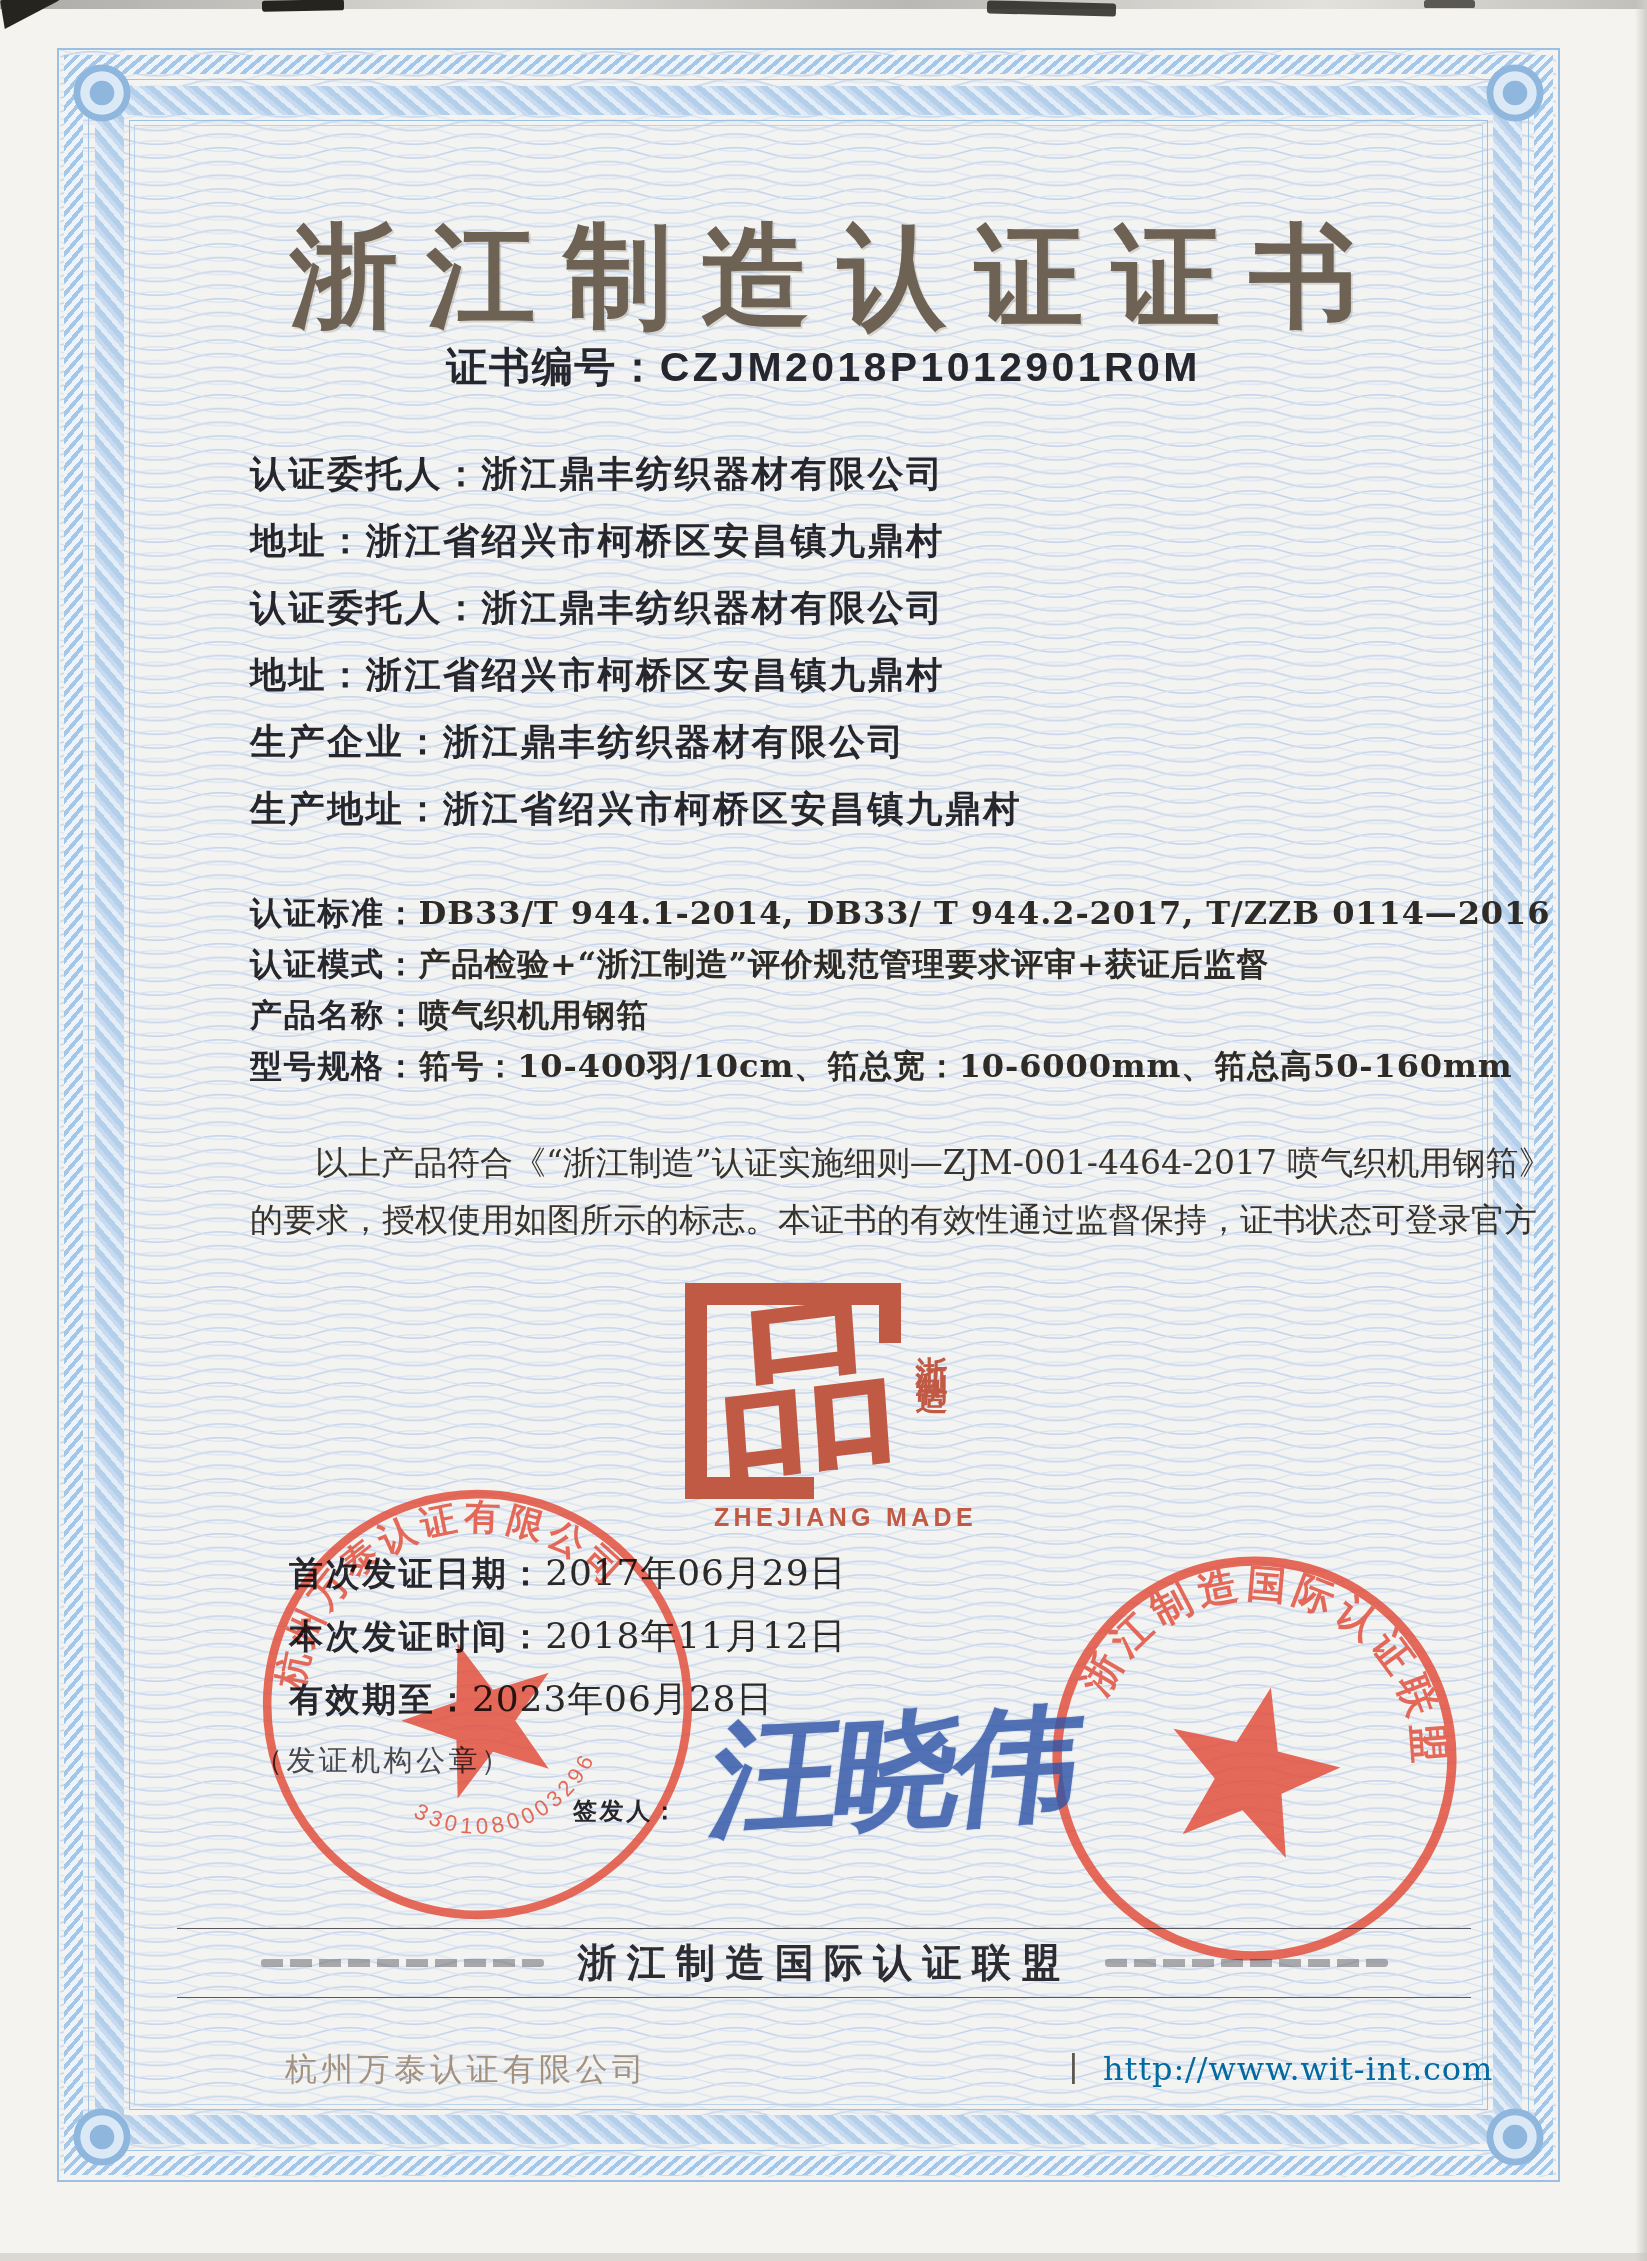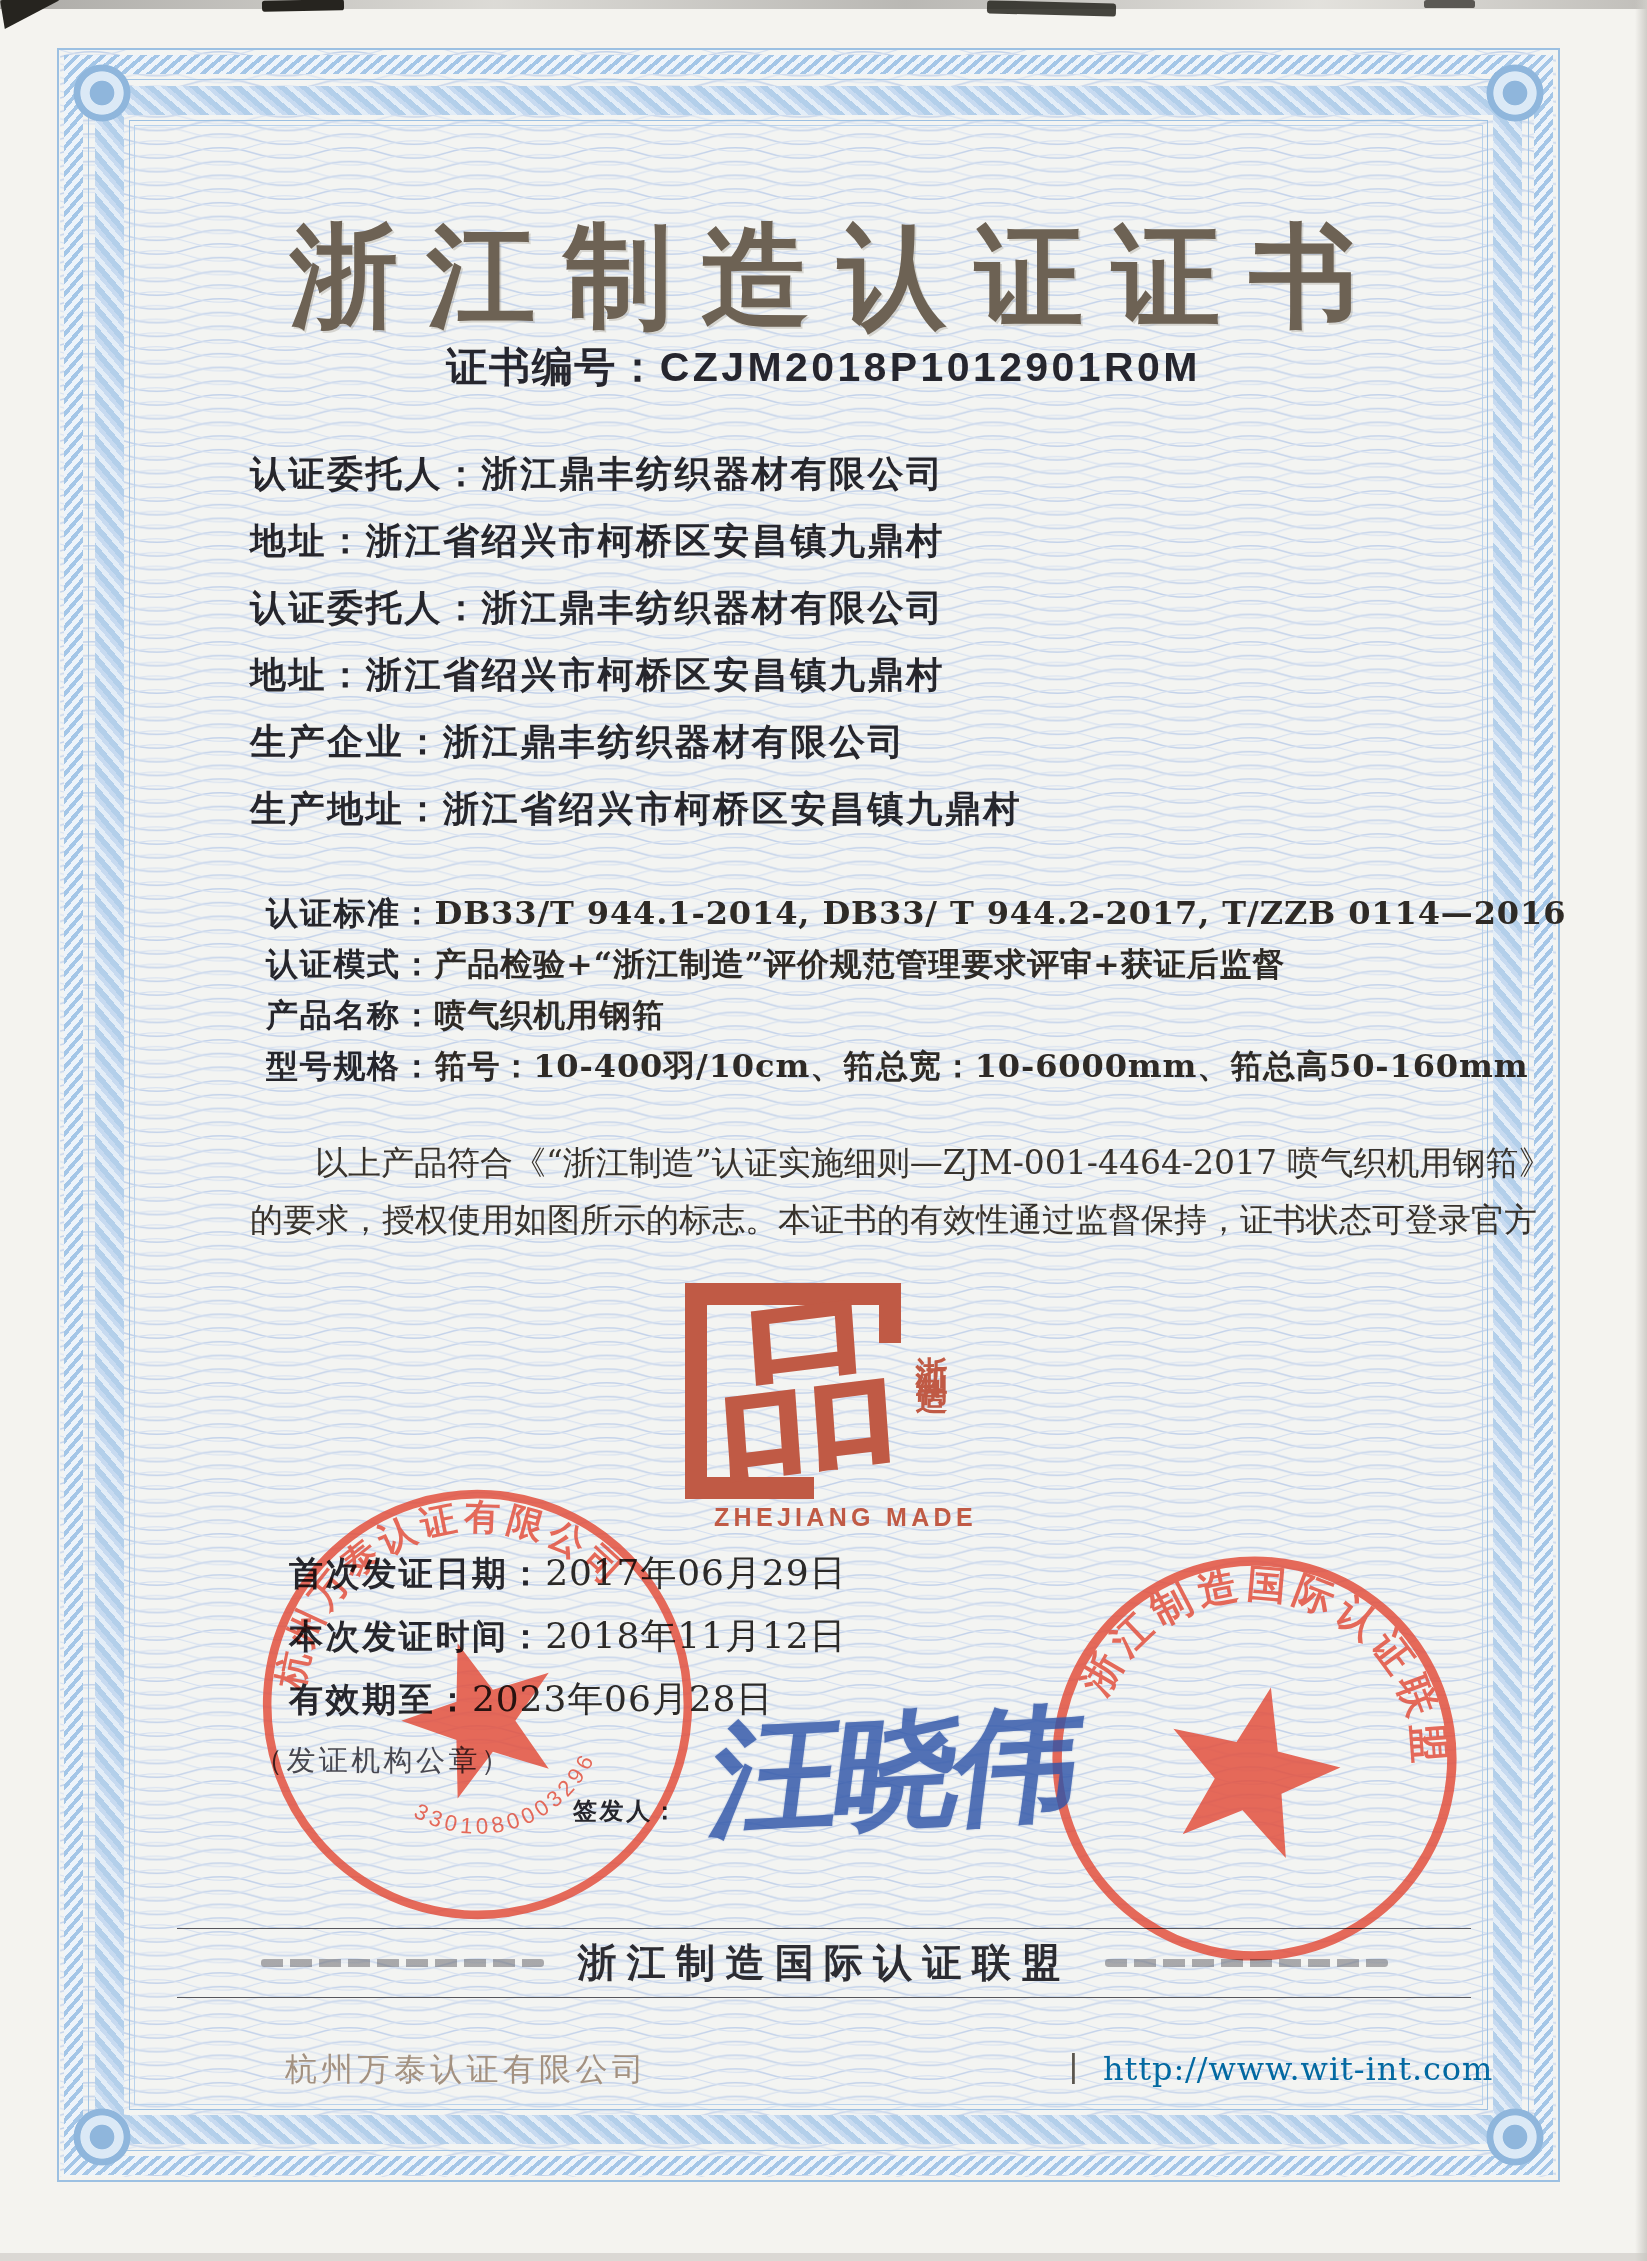--- a/index.html
+++ b/index.html
@@ -48,21 +48,21 @@
     transform:scaleY(1.04);
   }
   .certno{
     position:absolute;top:340px;left:0;width:100%;text-align:center;
     font-size:41px;font-weight:700;color:#26262e;letter-spacing:1.7px;
   }
   .certno .num{font-family:"Liberation Sans",sans-serif;letter-spacing:3.4px;}
   .parties{position:absolute;top:450px;left:250px;}
   .party-row{height:67px;font-size:36px;font-weight:700;color:#26262c;letter-spacing:2.6px;white-space:nowrap;}
   .specs{position:absolute;top:892px;left:250px;}
-  .spec-row{height:51px;font-size:32px;color:#2e2a26;white-space:nowrap;margin-left:16px;}
+  .spec-row{height:51px;font-size:32px;color:#2e2a26;white-space:nowrap;}
   .spec-row .lbl{font-weight:700;letter-spacing:1.7px;color:#26262c;}
   .spec-row .val{font-family:"DejaVu Serif",serif;font-weight:600;letter-spacing:0.9px;}
   .statement{
     position:absolute;top:1134px;left:250px;width:1167px;
     font-family:"DejaVu Serif",serif;font-size:33px;line-height:57px;color:#38332d;
   }
   .statement .ln{white-space:nowrap;}
   .statement .ln.indent{padding-left:65px;}
   
   .logo{position:absolute;left:685px;top:1283px;width:257px;height:257px;color:#c05a45;}

